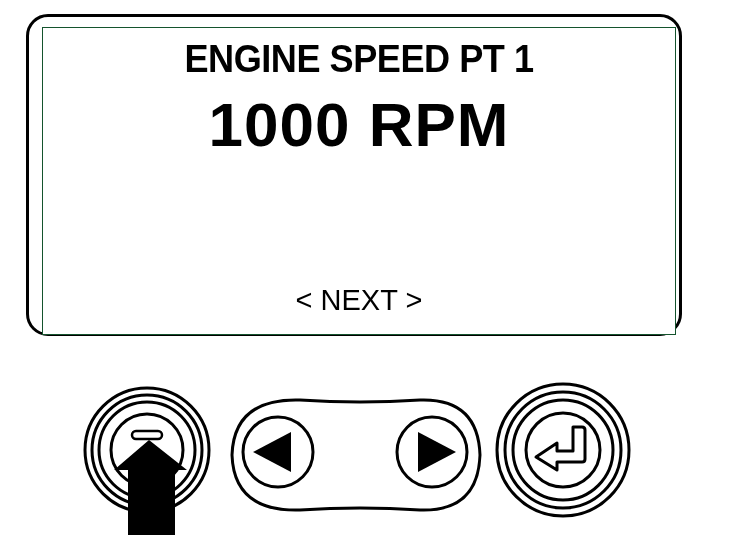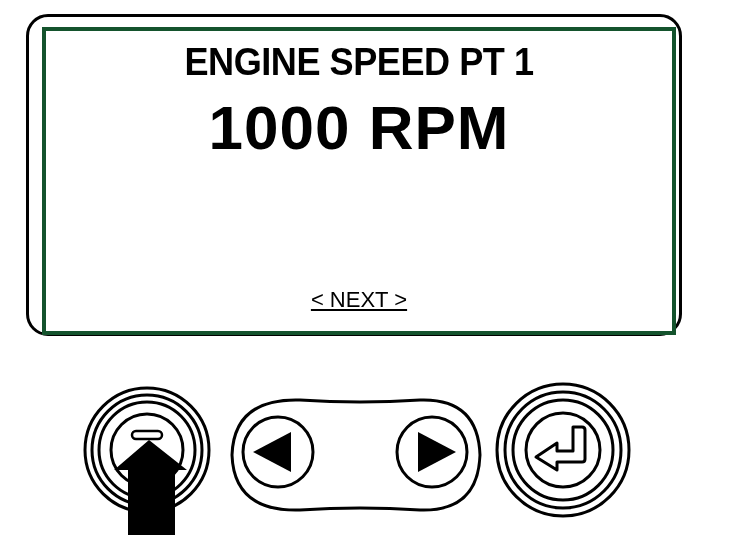--- a/index.html
+++ b/index.html
@@ -24,21 +24,21 @@
       border: 3px solid #000;
       border-radius: 22px;
       box-sizing: border-box;
     }
     .screen {
       position: absolute;
       left: 42px;
       top: 27px;
       width: 634px;
       height: 308px;
-      border: 4px solid #14532d;
+      border: 1px solid #14532d;
       box-sizing: border-box;
       background: #fff;
     }
     .title {
       position: absolute;
       left: 0;
       right: 0;
       top: 10px;
       text-align: center;
       font-weight: bold;
@@ -56,22 +56,21 @@
       font-size: 62px;
       letter-spacing: 1px;
       line-height: 1;
     }
     .softkey {
       position: absolute;
       left: 0;
       right: 0;
       top: 256px;
       text-align: center;
-      font-size: 22px;
-      text-decoration: underline;
+      font-size: 29px;
     }
     .keypad {
       position: absolute;
       left: 0;
       top: 0;
       width: 742px;
       height: 556px;
     }
     .keypad svg { position: absolute; left: 0; top: 0; }
     .hit {

